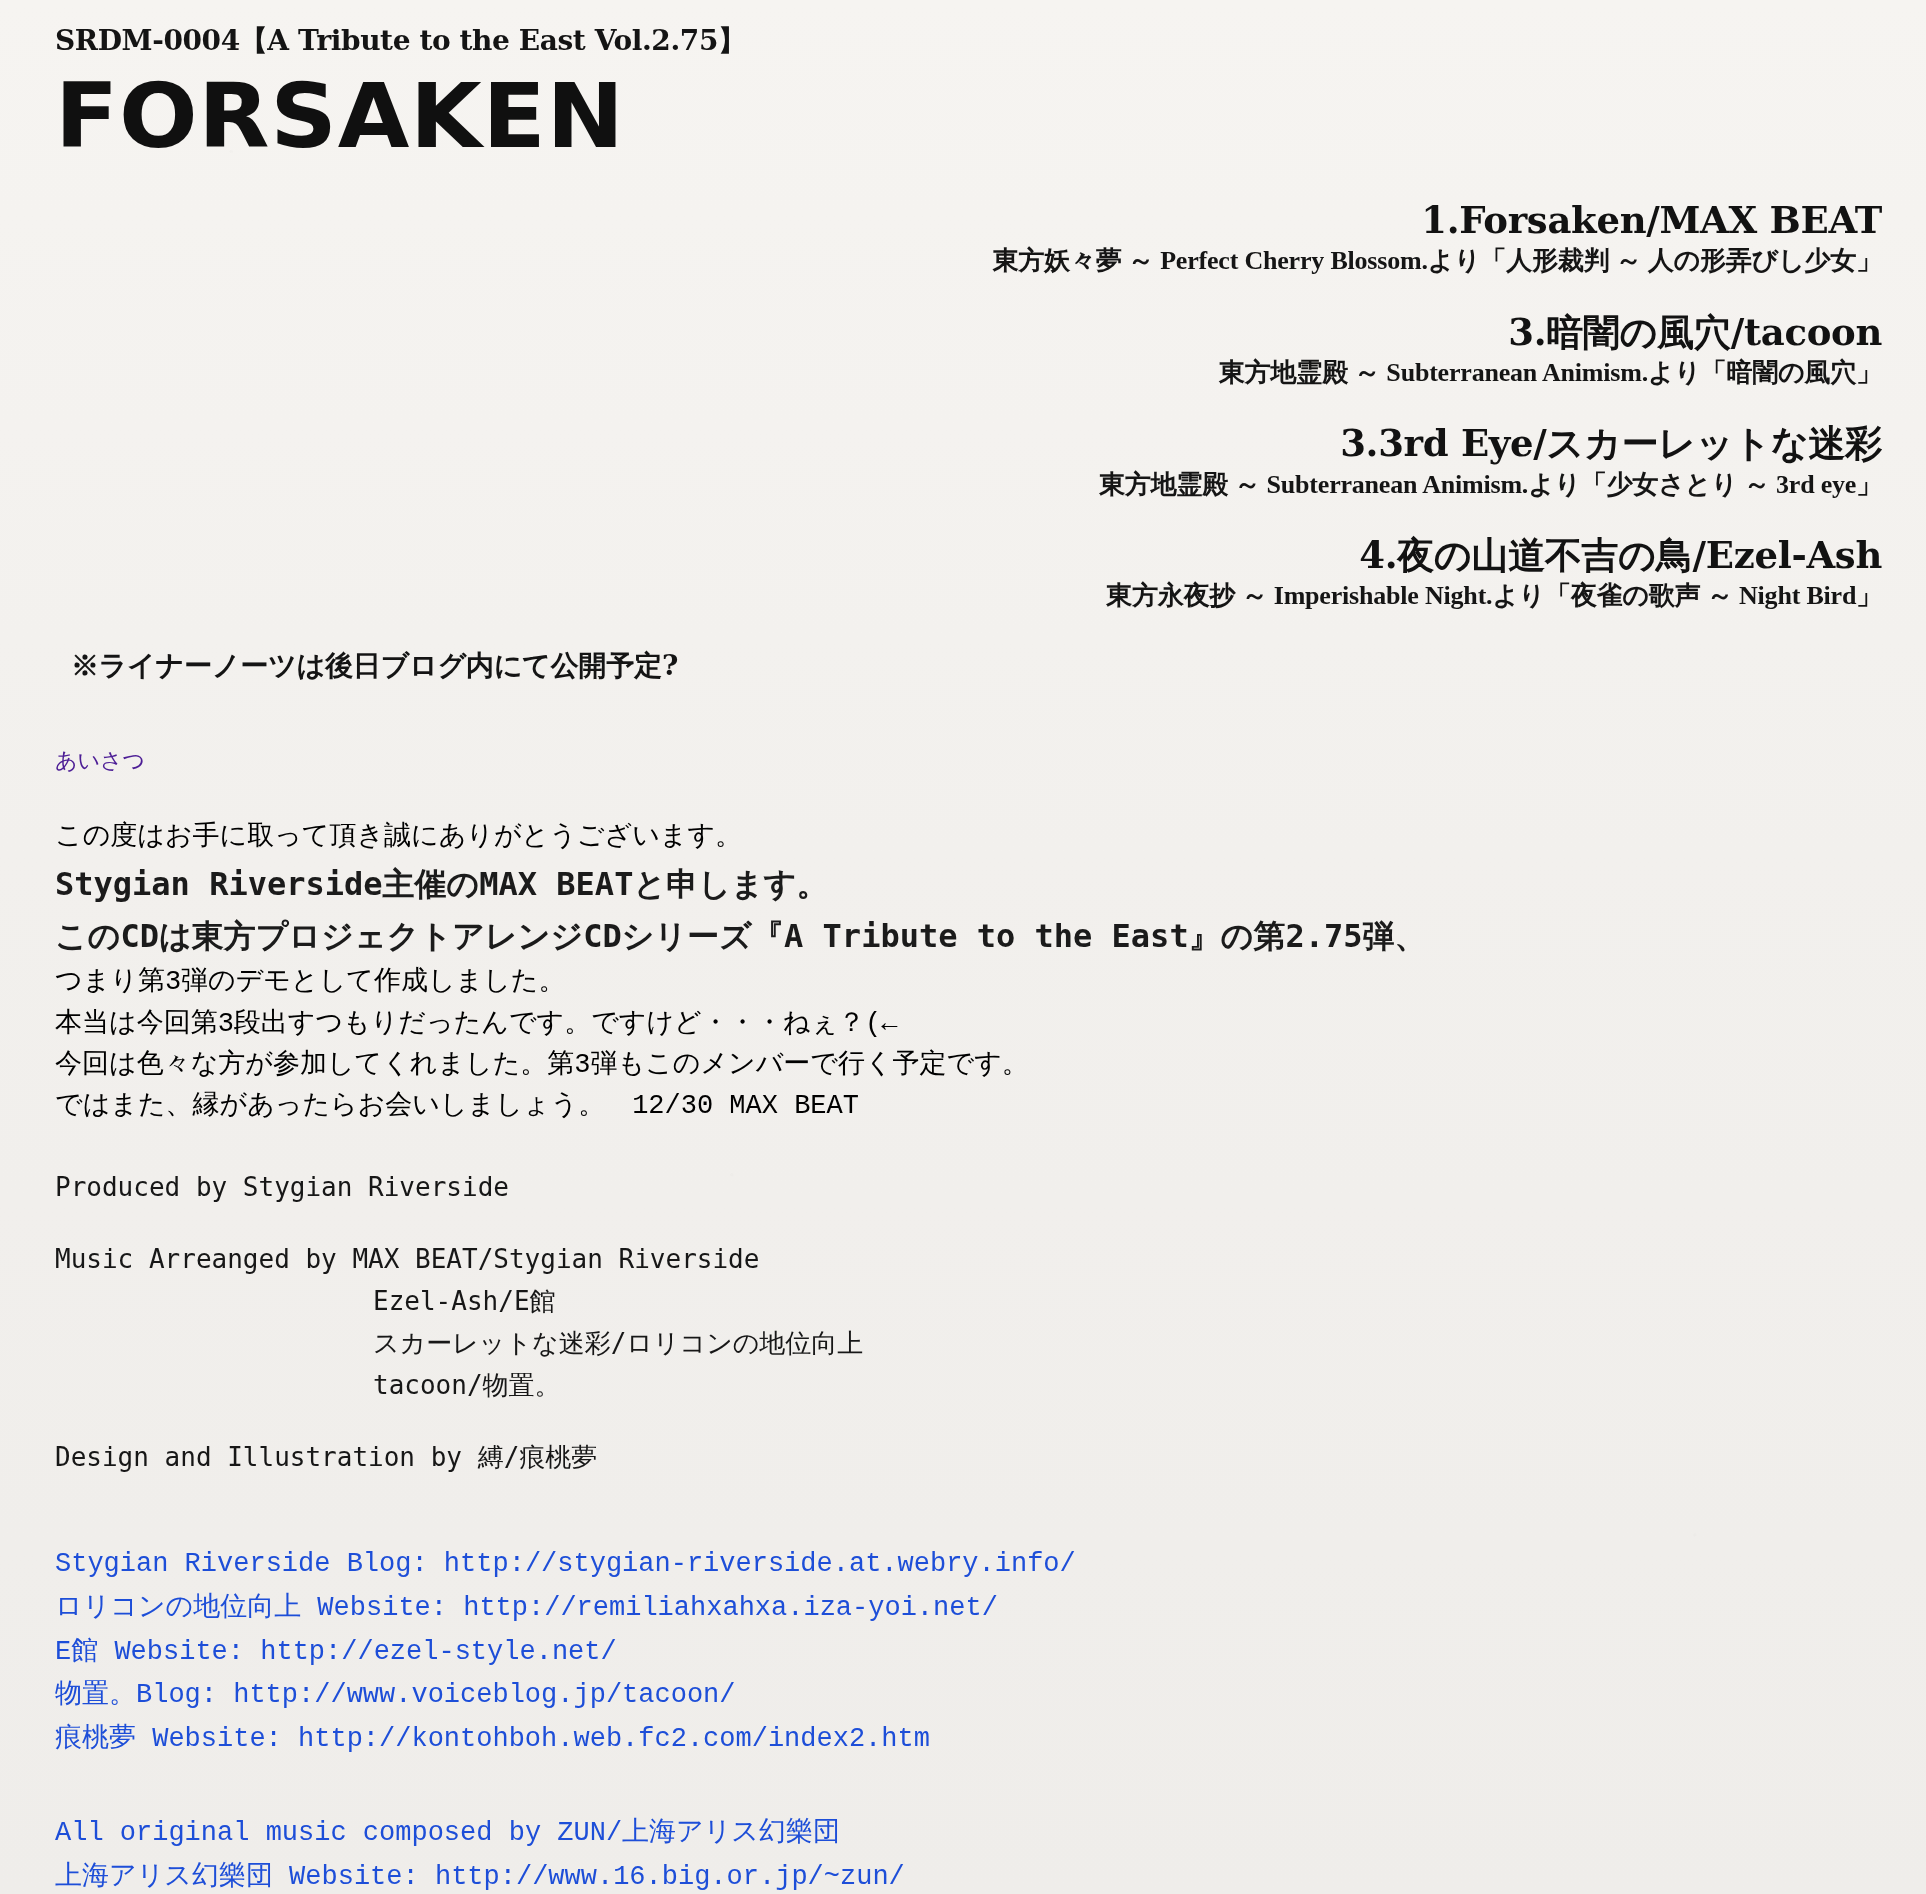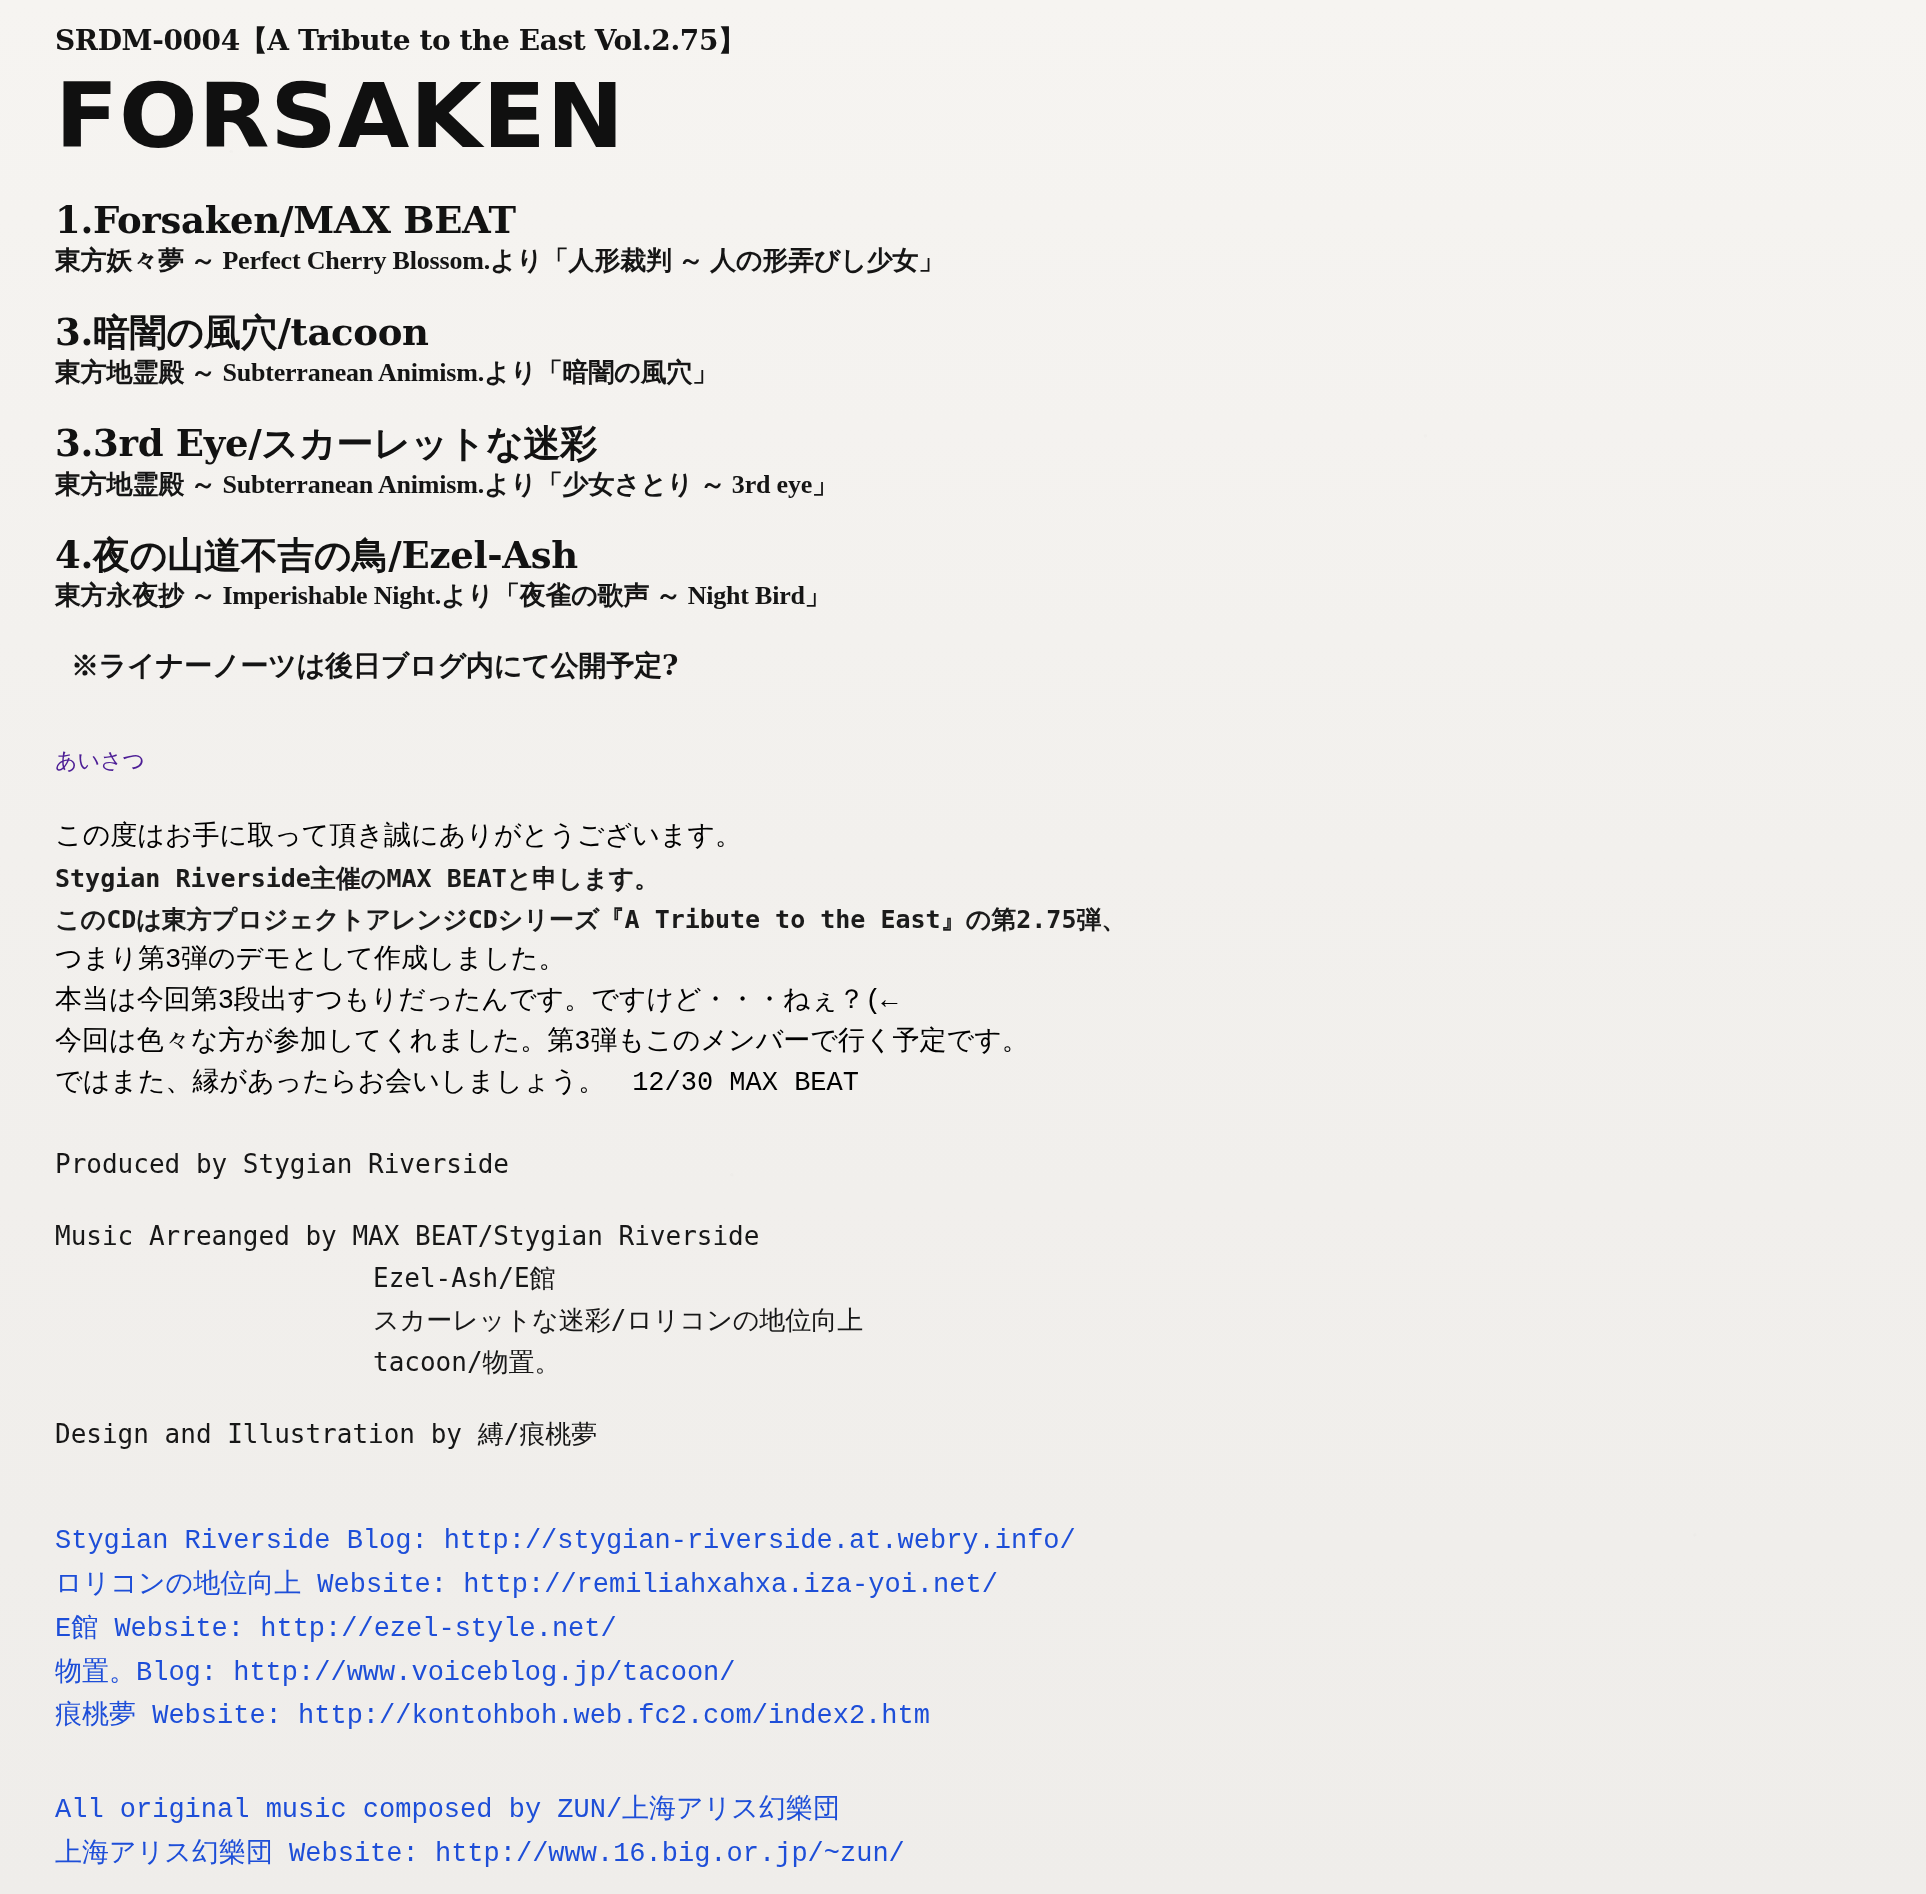--- a/index.html
+++ b/index.html
@@ -60,20 +60,21 @@
     color: #101010;
     transform: scaleX(1.04);
     transform-origin: left top;
   }
 
   .tracklist {
     margin-top: 39px;
   }
   .track {
     margin-bottom: 35px;
+    text-align: right;
   }
   .track-title {
     font-family: "DejaVu Serif", serif;
     font-weight: bold;
     font-size: 37px;
     line-height: 1.12;
     color: #121212;
     letter-spacing: -0.3px;
     white-space: nowrap;
   }
@@ -110,21 +111,21 @@
   }
   .body-line {
     font-family: Liberation Mono, monospace;
     font-size: 27px;
     line-height: 1.52;
     color: #000000;
     white-space: nowrap;
   }
   .mono-line {
     font-family: "DejaVu Sans Mono", monospace;
-    font-size: 25px;
+    font-size: 32px;
     line-height: 1.64;
     color: #1b1b1b;
     white-space: nowrap;
     font-weight: bold;
   }
 
   .credits {
     margin-top: 39px;
   }
   .credit-line {

